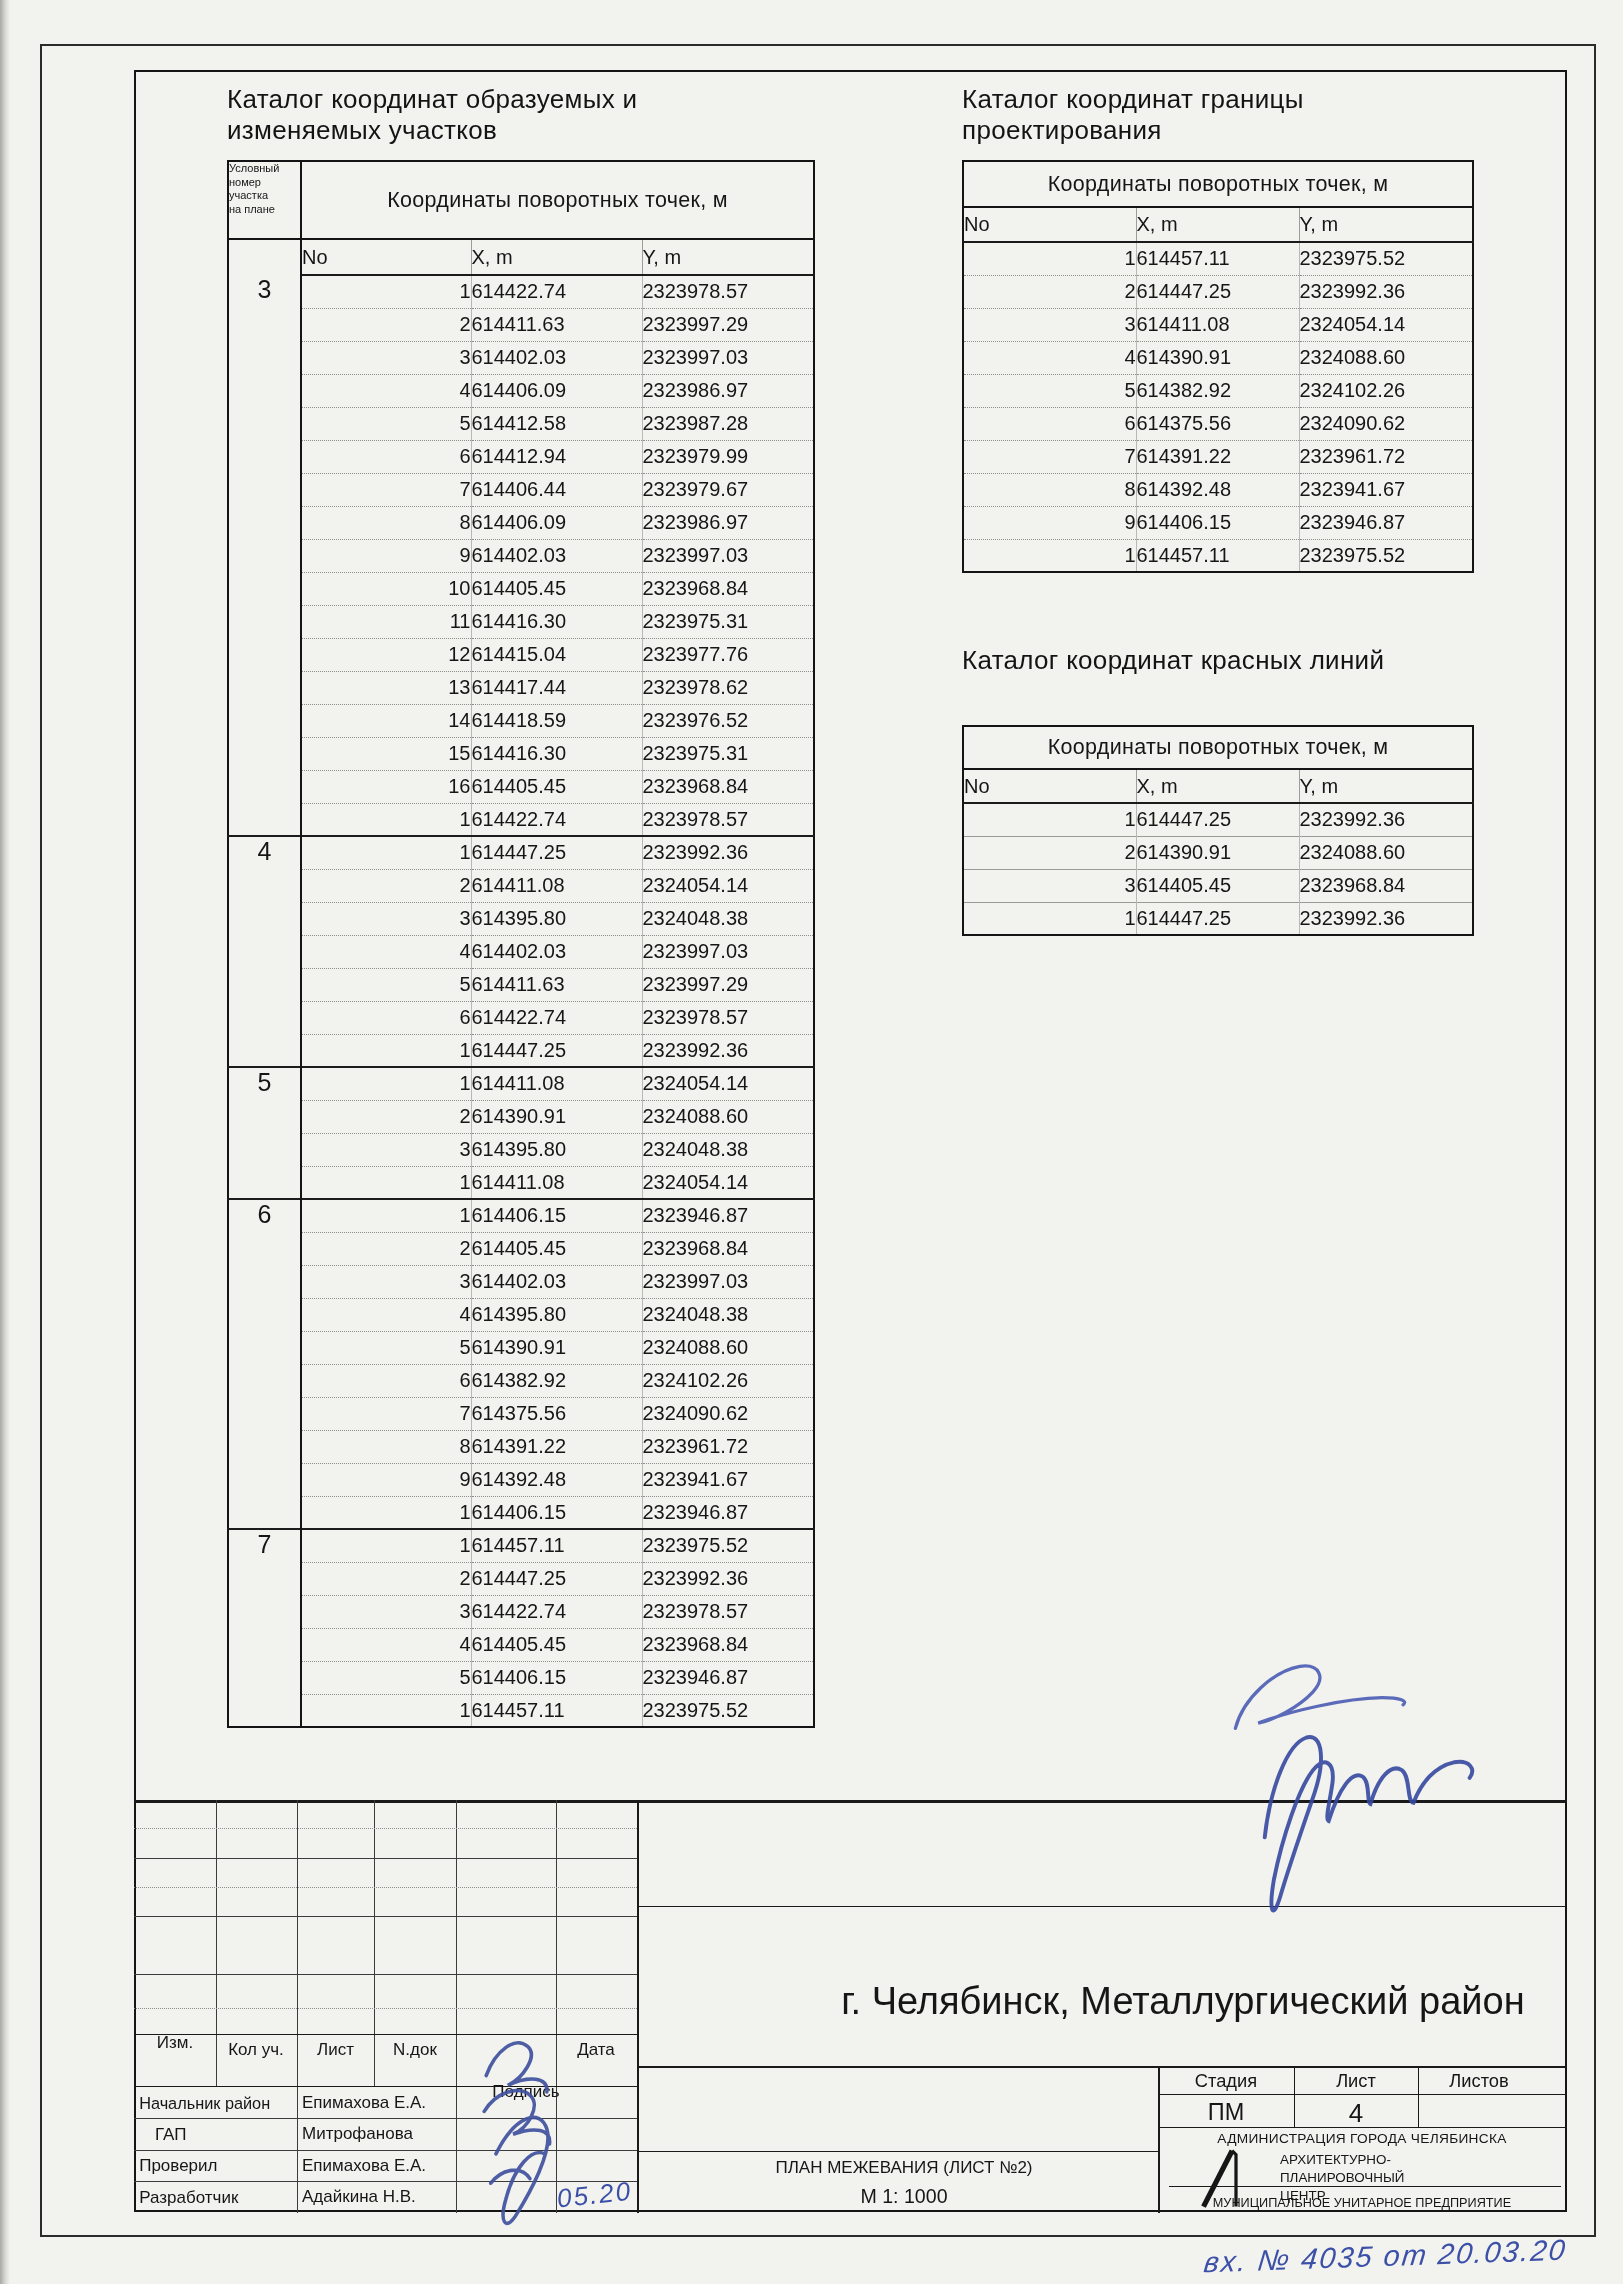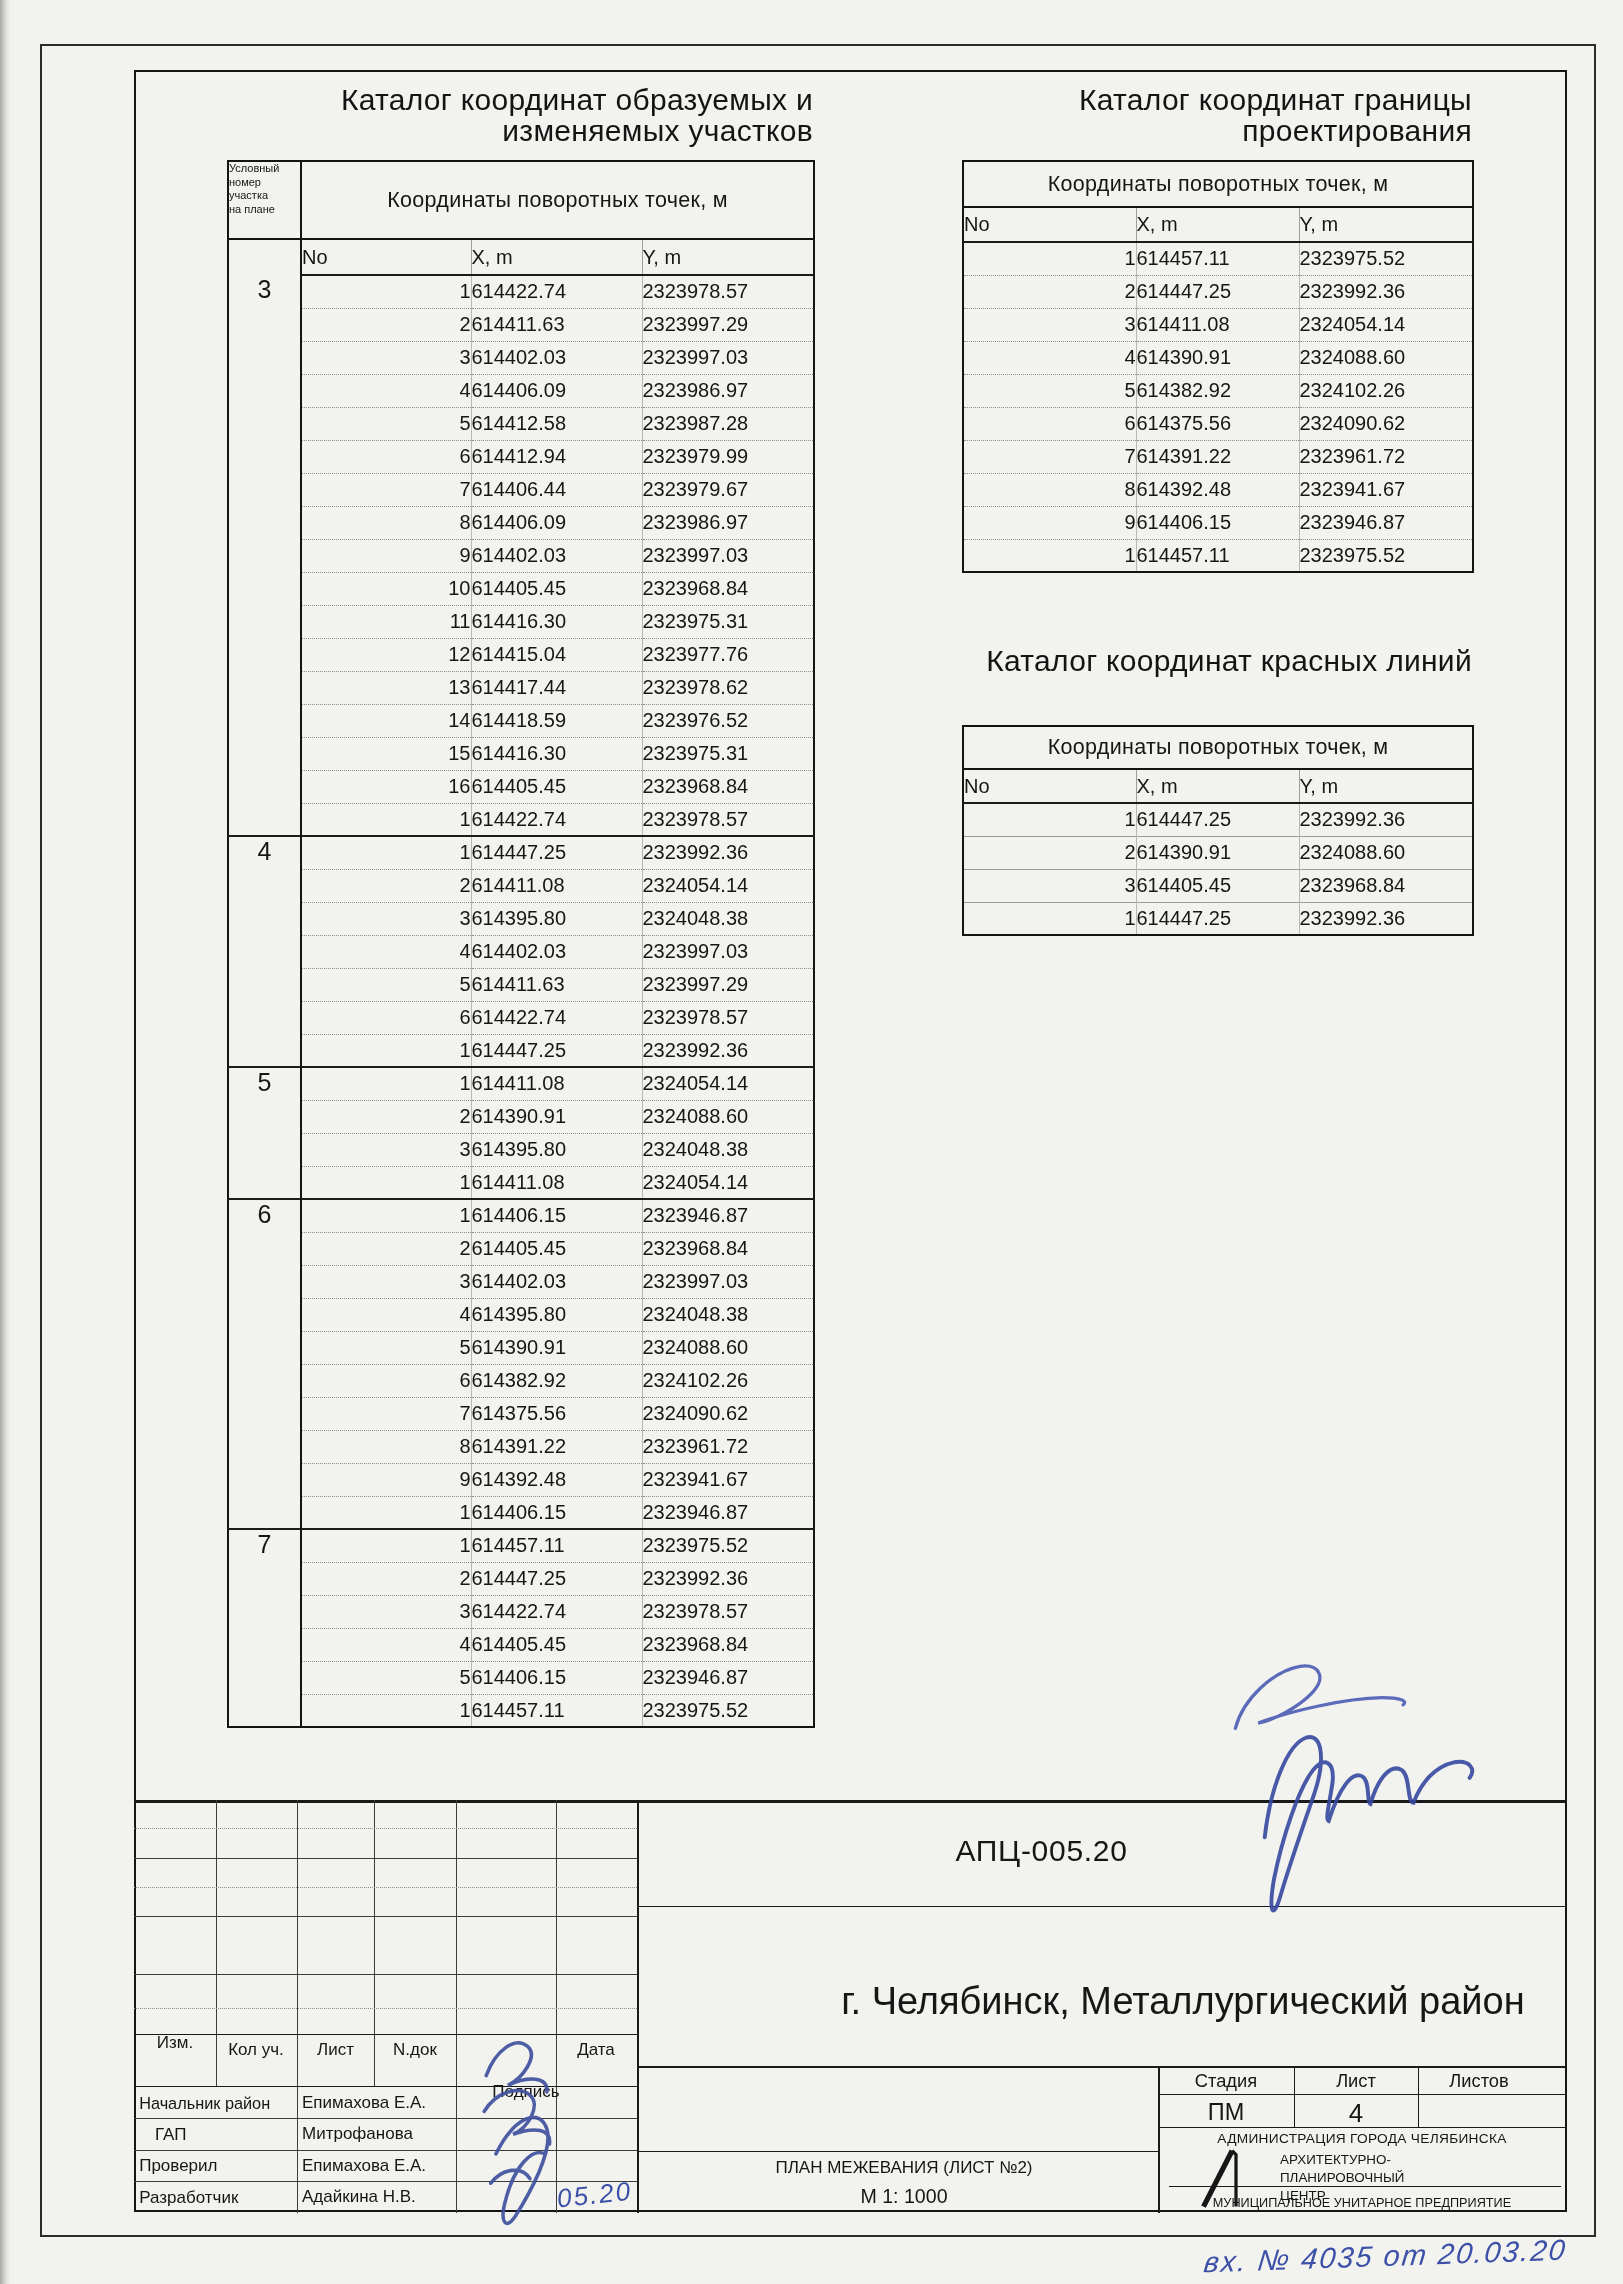--- a/index.html
+++ b/index.html
@@ -4,21 +4,21 @@
 <style>
   html,body{margin:0;padding:0;background:#e8e8e5;}
   .page{position:relative;width:1623px;height:2284px;background:#f2f2ef;overflow:hidden;
         font-family:"Liberation Sans",sans-serif;color:#1b1b1b;}
   .scan-edge{position:absolute;left:0;top:0;width:10.4px;height:100%;
         background:linear-gradient(90deg,#a8a8a4,#d9d9d5 55%,rgba(217,217,213,0));}
   .frame{position:absolute;box-sizing:border-box;}
   .outer-frame{left:40px;top:44px;width:1556px;height:2193px;border:2px solid #2b2b2b;}
   .inner-frame{left:134px;top:70px;width:1433px;height:2142px;border:2.6px solid #151515;}
 
-  .ttl{position:absolute;text-align:right;font-size:30px;line-height:31px;white-space:pre-line;
+  .ttl{position:absolute;text-align:left;font-size:26px;line-height:31px;white-space:pre-line;
        letter-spacing:0.3px;color:#141414;}
 
   table.cat{position:absolute;border-collapse:collapse;table-layout:fixed;border:2px solid #141414;}
   table.cat th,table.cat td{box-sizing:border-box;padding:0;font-weight:normal;color:#161616;}
   th.corner{font-size:11px;line-height:13.7px;text-align:left;vertical-align:top;padding:5.2px 2.6px 0 5.2px;
             border-right:2px solid #141414;border-bottom:2px solid #141414;white-space:pre-line;}
   th.main{font-size:21.5px;border-bottom:2px solid #141414;letter-spacing:0.3px;}
   th.blank{border-right:2px solid #141414;}
   th.no,th.x,th.y{font-size:20px;text-align:left;border-bottom:2px solid #1a1a1a;}
   th.no{padding-left:5.2px;}
@@ -467,21 +467,20 @@
     <div class="tb-text" style="left:5.2px;top:294px;width:157px;font-size:16.3px;">Начальник район</div>
     <div class="tb-text" style="left:168px;top:293px;width:153px;font-size:17px;">Епимахова Е.А.</div>
     <div class="tb-text" style="left:21px;top:325px;width:157px;font-size:17px;">ГАП</div>
     <div class="tb-text" style="left:168px;top:324px;width:153px;font-size:17px;">Митрофанова</div>
     <div class="tb-text" style="left:5.2px;top:356px;width:157px;font-size:17px;">Проверил</div>
     <div class="tb-text" style="left:168px;top:356px;width:153px;font-size:17px;">Епимахова Е.А.</div>
     <div class="tb-text" style="left:5.2px;top:388px;width:157px;font-size:17px;">Разработчик</div>
     <div class="tb-text" style="left:168px;top:387px;width:153px;font-size:17px;">Адайкина Н.В.</div>
     <div class="tb-text ink hw" style="left:423px;top:379px;width:85px;font-size:26px;transform:rotate(-6deg);">05.20</div>
 
-    <div class="tb-text ctr" style="left:503px;top:34px;width:809px;font-size:30px;letter-spacing:0.7px;">АПЦ-005.20</div>
     <div class="tb-text ctr" style="left:503px;top:164px;width:1092px;font-size:38px;margin-top:16px;">г. Челябинск, Металлургический район</div>
     <div class="tb-text ctr" style="left:516px;top:358px;width:508px;font-size:17px;">ПЛАН МЕЖЕВАНИЯ (ЛИСТ №2)</div>
     <div class="tb-text ctr" style="left:516px;top:385px;width:508px;font-size:19.6px;">М 1: 1000</div>
 
     <div class="tb-text ctr" style="left:1024px;top:270px;width:136px;font-size:18.3px;">Стадия</div>
     <div class="tb-text ctr" style="left:1160px;top:270px;width:124px;font-size:18.3px;">Лист</div>
     <div class="tb-text ctr" style="left:1284px;top:270px;width:122px;font-size:18.3px;">Листов</div>
     <div class="tb-text ctr" style="left:1024px;top:299px;width:136px;font-size:23.5px;">ПМ</div>
     <div class="tb-text ctr" style="left:1160px;top:298px;width:124px;font-size:26px;">4</div>
     <div class="tb-text ctr" style="left:1284px;top:299px;width:149px;font-size:23.5px;"></div>

